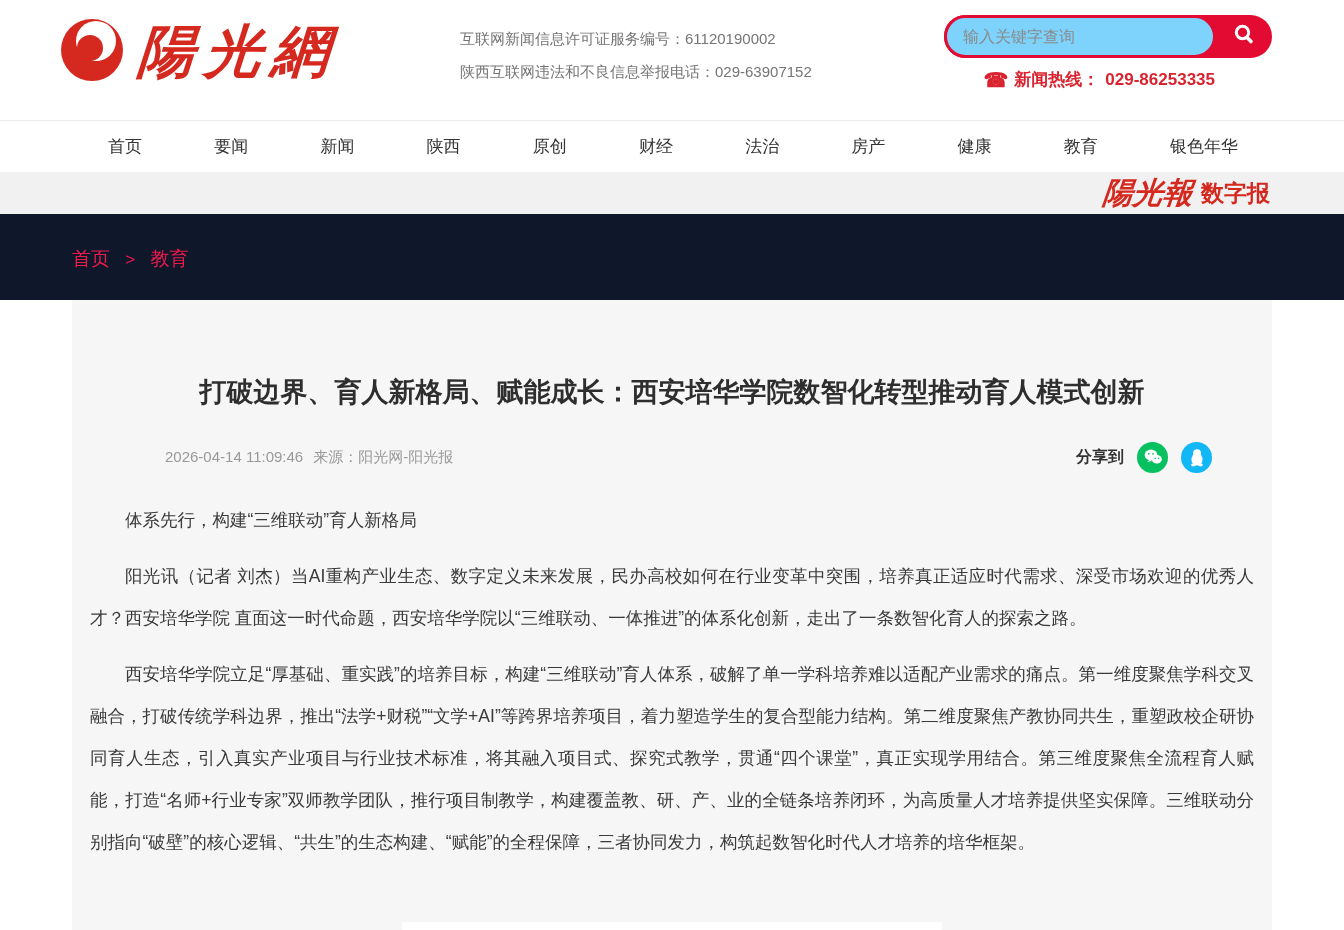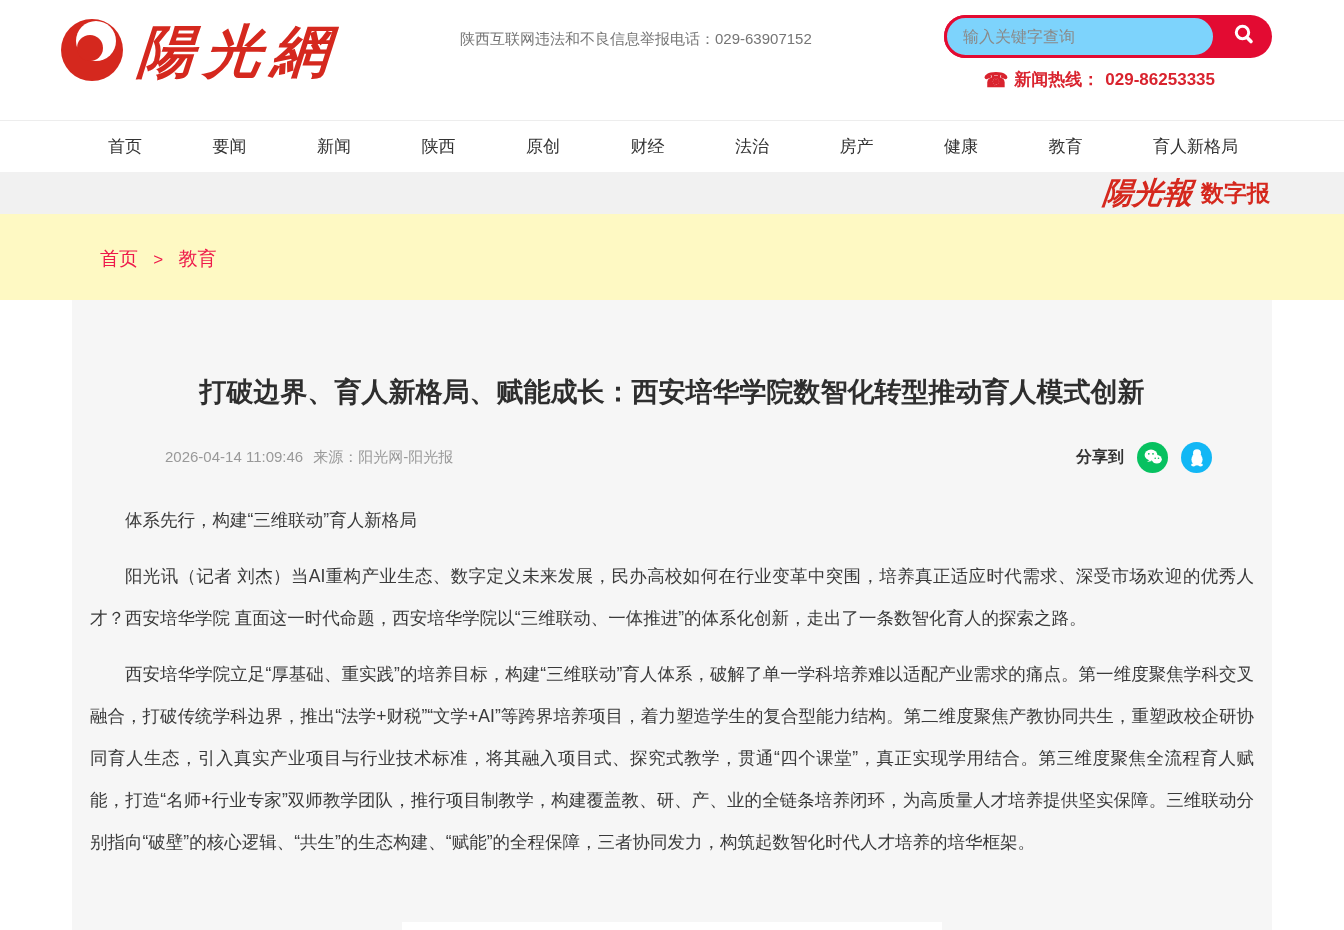--- a/index.html
+++ b/index.html
@@ -61,22 +61,22 @@
     padding-right:74px; gap:8px;
   }
   .paper-name {
     font-family:"DejaVu Serif", serif;
     font-size:30px; font-weight:bold; font-style:italic;
     color:#d5281e; line-height:1; transform:skewX(-6deg);
   }
   .paper-label { color:#d5281e; font-size:23px; font-weight:bold; }
   
   .breadcrumb {
-    height:86px; padding:32px 0 0 100px; font-size:19px; color:#ee1a4b;
-    background:#fef9c3;
+    height:86px; padding:32px 0 0 72px; font-size:19px; color:#ee1a4b;
+    background:#0f172a;
   }
   .breadcrumb a { color:#ee1a4b; text-decoration:none; cursor:pointer; }
   .breadcrumb .sep { margin:0 10px; font-size:17px; }
   
   .article-card {
     position:relative; margin-left:72px; width:1200px; height:630px;
     background:#f6f6f6; overflow:hidden;
   }
   .article-title {
     margin:0 58px; padding-top:68px;
@@ -110,20 +110,21 @@
       <svg width="72" height="76" viewBox="0 0 72 76">
         <circle cx="36" cy="40" r="31" fill="#d5281e"></circle>
         <circle cx="40" cy="31" r="20" fill="#ffffff"></circle>
         <circle cx="34" cy="38" r="13" fill="#d5281e"></circle>
       </svg>
     </span>
     <span class="logo-text">陽光網</span>
   </div>
 
   <div class="license">
+    <div>互联网新闻信息许可证服务编号：61120190002</div>
     <div>陕西互联网违法和不良信息举报电话：029-63907152</div>
   </div>
 
   <div class="search">
     <div class="search-field">
       <input type="text" placeholder="输入关键字查询" style="">
     </div>
     <button class="search-btn">
       <span>
         <svg width="26" height="26" viewBox="0 0 26 26">
@@ -145,21 +146,21 @@
   <a>首页</a>
   <a>要闻</a>
   <a>新闻</a>
   <a>陕西</a>
   <a>原创</a>
   <a>财经</a>
   <a>法治</a>
   <a>房产</a>
   <a>健康</a>
   <a>教育</a>
-  <a>育人新格局</a>
+  <a>银色年华</a>
 </div>
 
 <div class="paper-band">
   <span class="paper-name">陽光報</span>
   <span class="paper-label">数字报</span>
 </div>
 
 <div class="breadcrumb">
   <a>首页</a>
   <span class="sep">&gt;</span>

